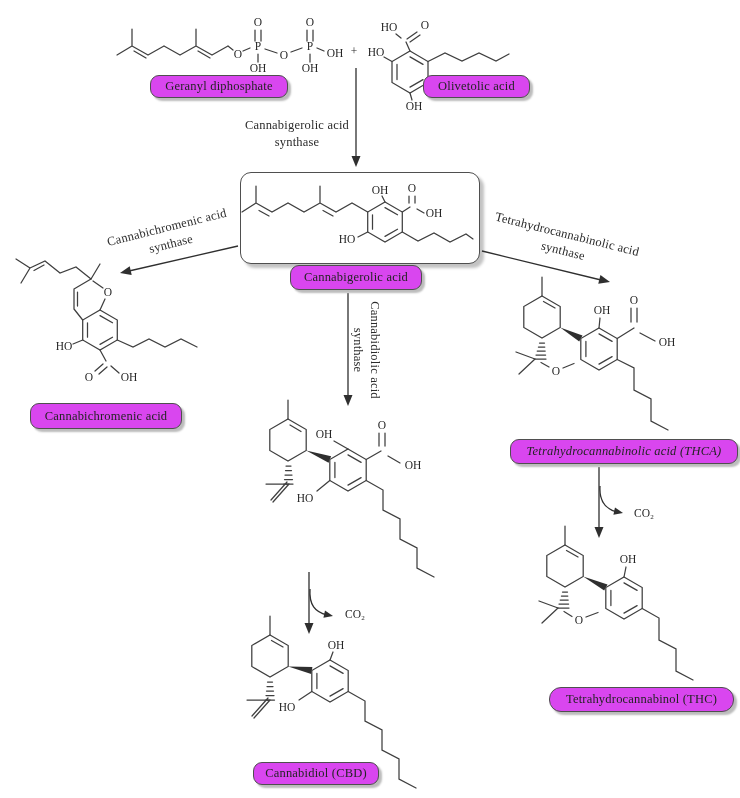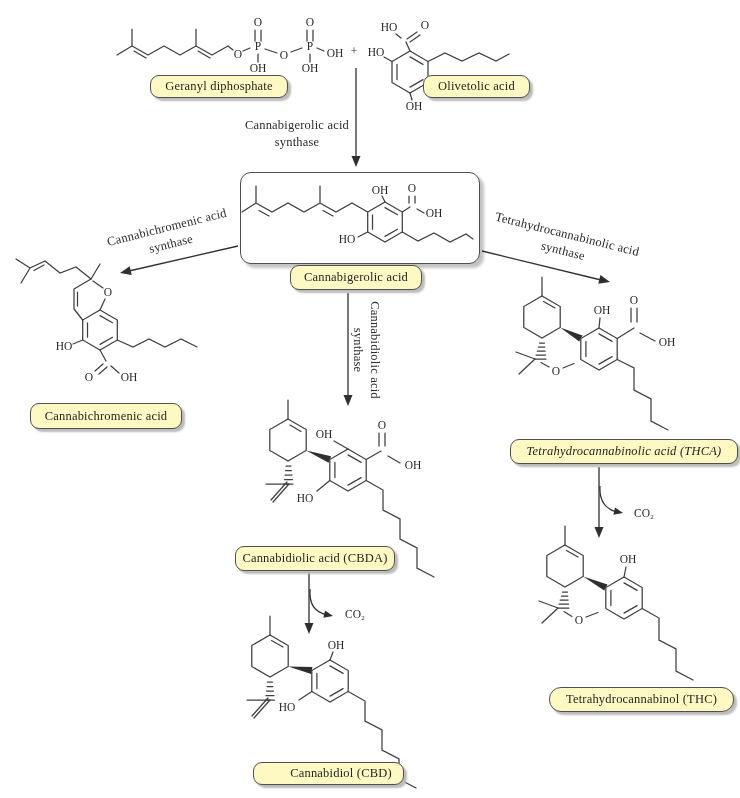--- a/index.html
+++ b/index.html
@@ -3,21 +3,21 @@
 <meta charset="utf-8">
 <style>
   html,body{margin:0;padding:0;}
   body{width:740px;height:798px;background:#ffffff;position:relative;overflow:hidden;
        font-family:"Liberation Serif","DejaVu Serif",serif;}
   .stage{position:absolute;left:0;top:0;width:740px;height:798px;}
   .bigbox{position:absolute;left:240px;top:172px;width:238px;height:90px;
           border:1.4px solid #4f4f4f;border-radius:11px;background:#ffffff;
           box-shadow:4px 4px 3px #c3c3c3;z-index:1;}
   svg.draw{position:absolute;left:0;top:0;z-index:2;}
-  .pill{position:absolute;z-index:3;border:1.2px solid #4f4f4f;border-radius:9px;background:#fef9c3;
+  .pill{position:absolute;z-index:3;border:1.2px solid #4f4f4f;border-radius:9px;background:#d946ef;
         box-shadow:3px 3px 2px #bcbcbc;display:flex;align-items:center;justify-content:center;
         font-size:12.5px;color:#242424;letter-spacing:.2px;white-space:nowrap;}
   .enz{position:absolute;z-index:3;font-size:12.5px;color:#2b2b2b;text-align:center;
        line-height:17px;letter-spacing:.2px;}
   .rot-l{transform:rotate(-14deg);}
   .rot-r{transform:rotate(14deg);}
   .rot-v{transform:rotate(90deg);}
   text{font-family:"Liberation Serif","DejaVu Serif",serif;font-size:11.5px;fill:#262626;}
   .bond{stroke:#3f3f3f;stroke-width:1.25;fill:none;stroke-linecap:round;}
   .arr{stroke:#2f2f2f;stroke-width:1.3;fill:none;}
@@ -210,18 +210,17 @@
   </div>
   <div class="enz rot-v" style="left:301px;top:333px;width:130px;">
     <div>Cannabidiolic acid</div>
     <div>synthase</div>
   </div>
 
   <div class="pill" style="left:150px;top:75px;width:136px;height:21px;">Geranyl diphosphate</div>
   <div class="pill" style="left:423px;top:75px;width:105px;height:21px;">Olivetolic acid</div>
   <div class="pill" style="left:290px;top:265px;width:130px;height:23px;">Cannabigerolic acid</div>
   <div class="pill" style="left:30px;top:403px;width:150px;height:24px;">Cannabichromenic acid</div>
-  <div class="pill" style="left:235px;top:546px;width:158px;height:23px;">Cannabidiolic acid (CBDA)</div>
-  <div class="pill" style="left:253px;top:762px;width:124px;height:21px;padding-left:25px;">Cannabidiol (CBD)</div>
+  <div class="pill" style="left:253px;top:762px;width:124px;height:21px;">Cannabidiol (CBD)</div>
   <div class="pill" style="left:510px;top:439px;width:226px;height:23px;font-style:italic;">Tetrahydrocannabinolic acid (THCA)</div>
   <div class="pill" style="left:549px;top:687px;width:183px;height:23px;border-radius:12px;">Tetrahydrocannabinol (THC)</div>
 
 </div>
 
 </body></html>

